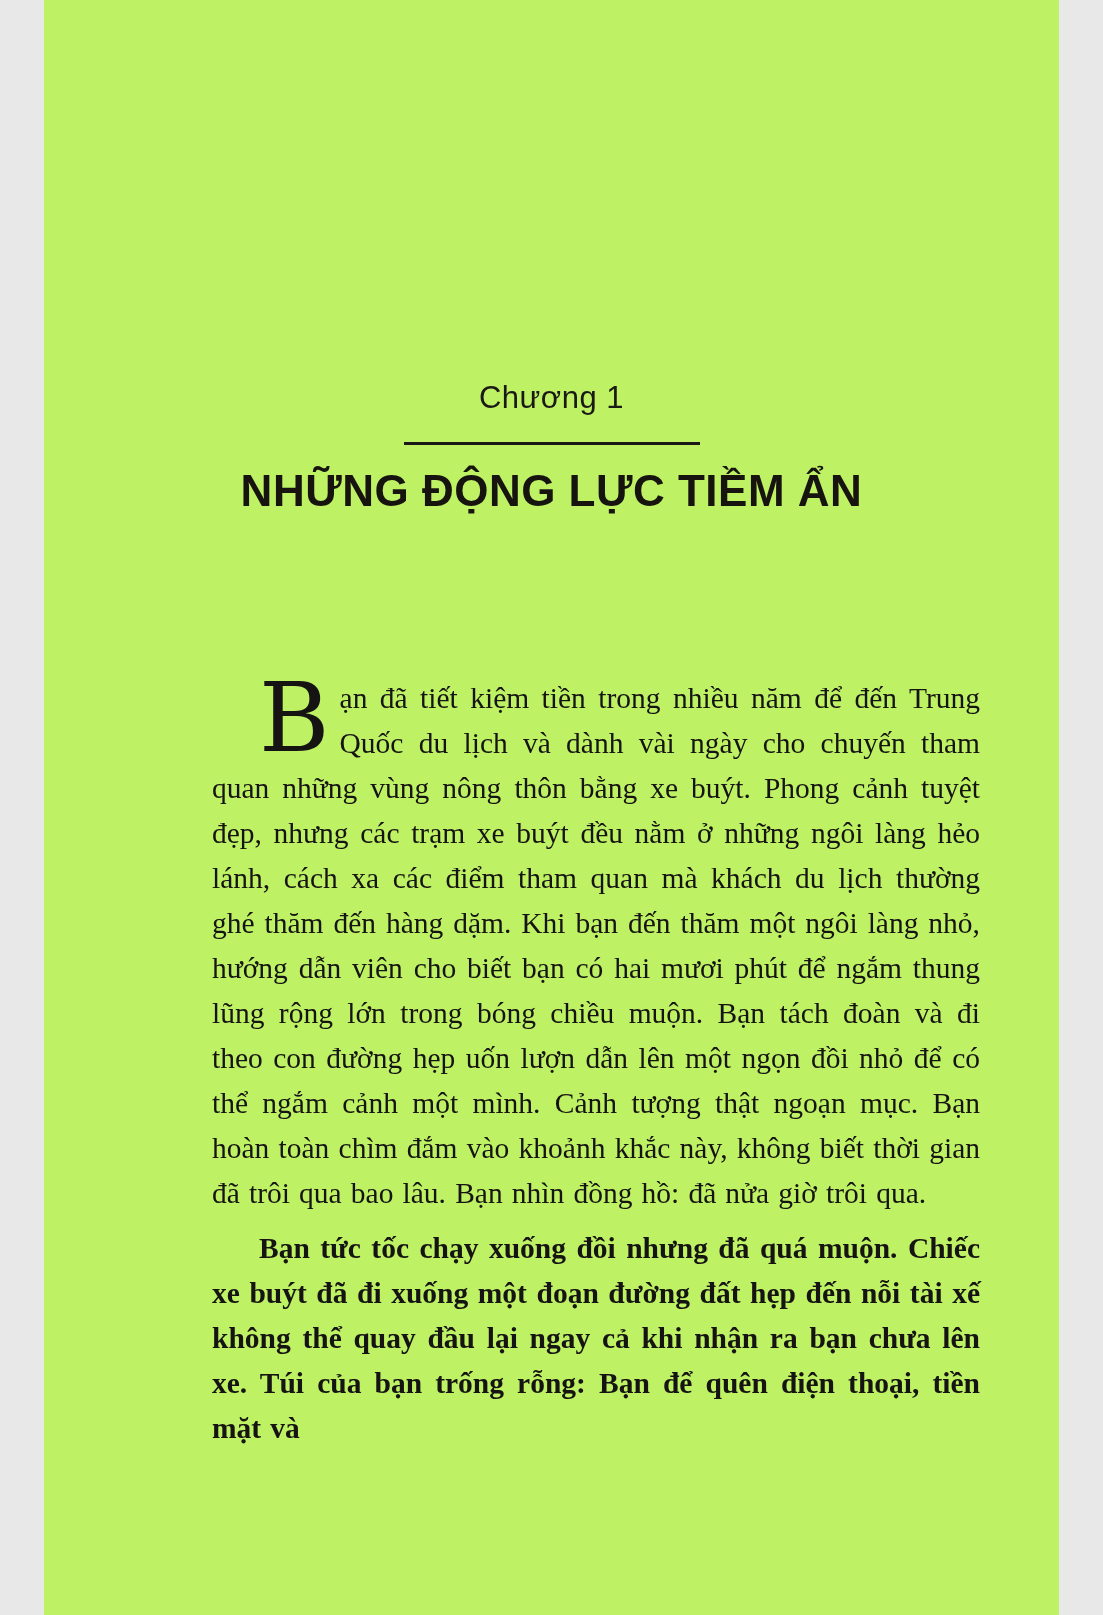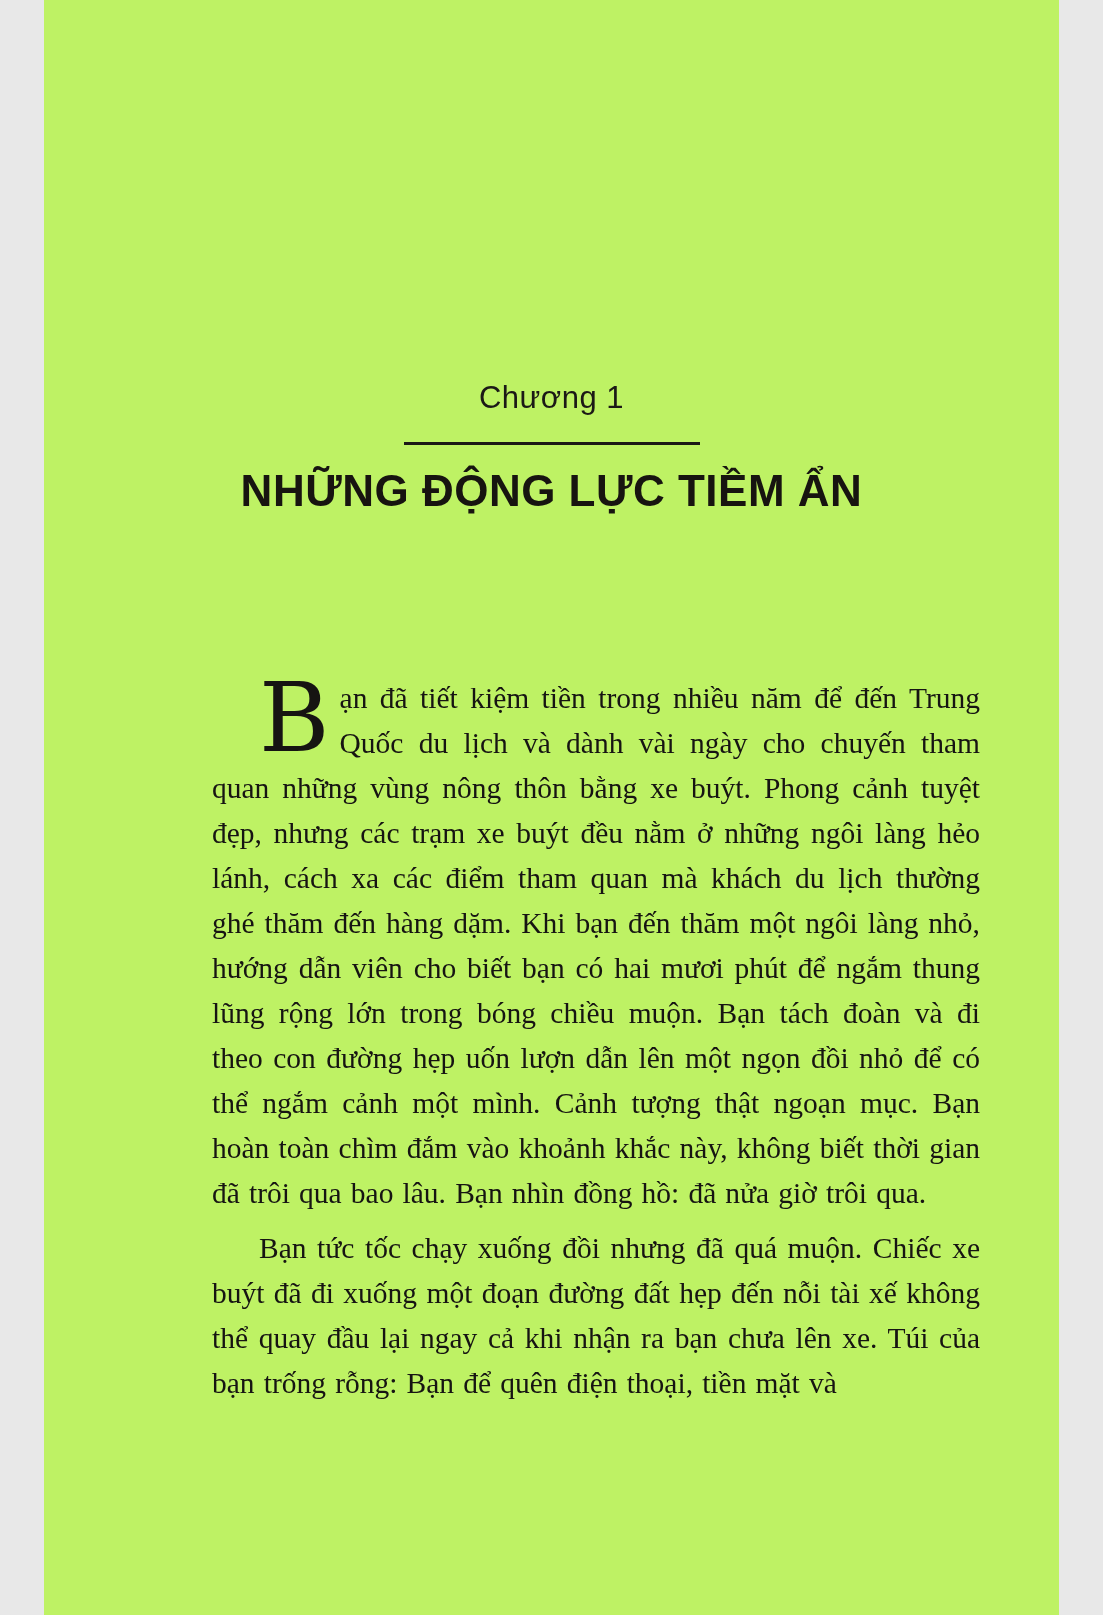--- a/index.html
+++ b/index.html
@@ -61,20 +61,21 @@
     text-justify: inter-word;
     word-spacing: 0.06em;
   }
   .body-text p {
     margin: 0;
     padding: 0;
   }
   .paragraph-2 {
     margin-top: 10px !important;
     text-indent: 47px;
+    font-weight: bold;
   }
   .dropcap {
     float: left;
     font-family: "DejaVu Serif", serif;
     font-size: 96px;
     line-height: 72px;
     height: 78px;
     margin: 6px 10px 0 47px;
     color: #161412;
   }

